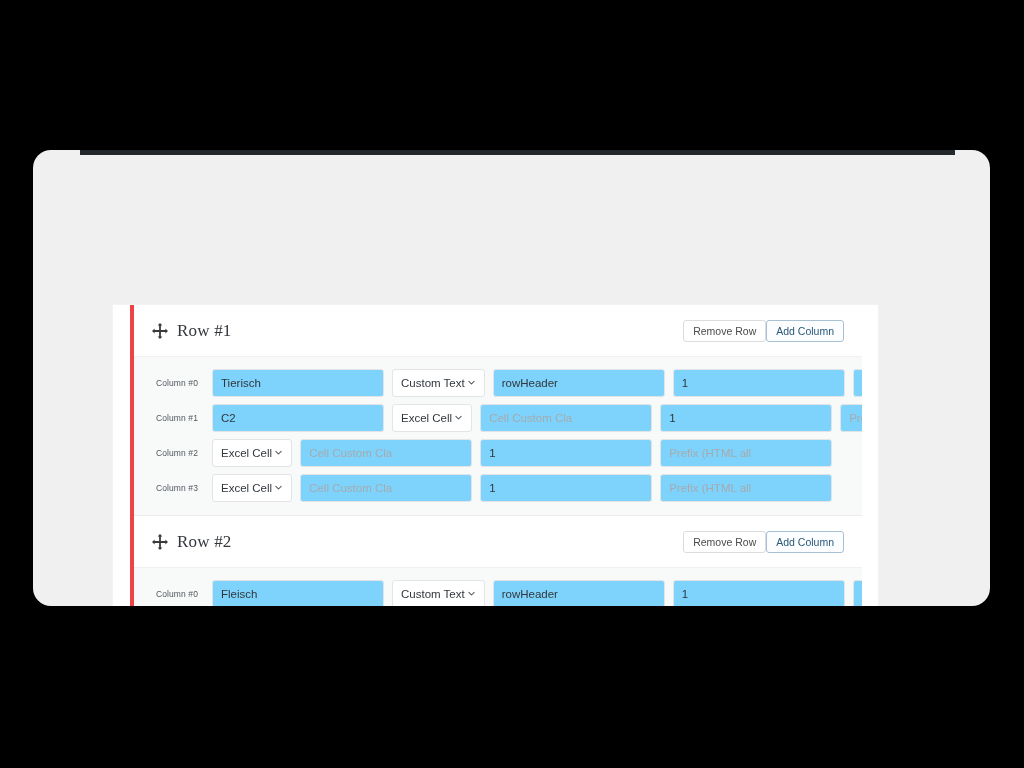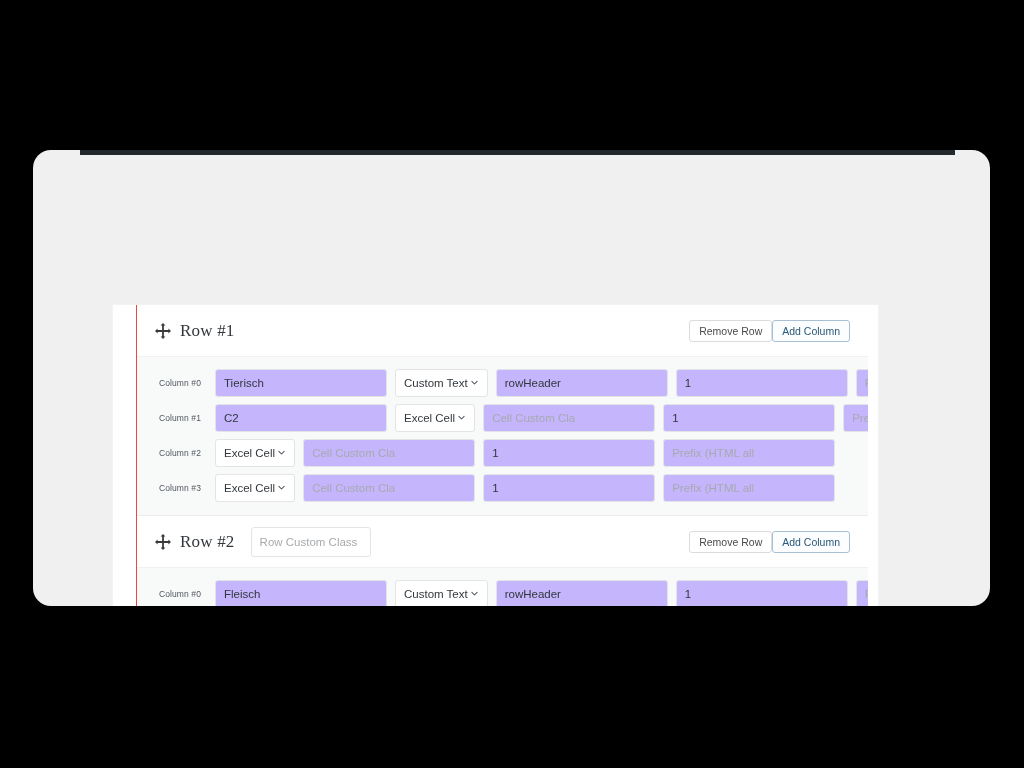--- a/index.html
+++ b/index.html
@@ -43,26 +43,26 @@
     width: 765px;
     height: 451px;
     background: #ffffff;
     overflow: hidden;
     box-shadow: 0 0 0 1px #f3f3f3;
   }
 
   
   #panel-scroll {
     position: absolute;
-    left: 23px;
+    left: 17px;
     top: 0px;
     width: 732px;
     height: 451px;
     background: #ffffff;
-    border-left: 1px solid #ef4444;
+    border-left: 4px solid #ef4444;
     overflow: hidden;
   }
 
   
   .row-block { background: #ffffff; }
 
   .row-header {
     position: relative;
     height: 52px;
     background: #ffffff;
@@ -154,21 +154,21 @@
     font-weight: normal;
     color: #50575e;
     letter-spacing: .1px;
     padding-right: 6px;
   }
 
   .fld {
     height: 28px;
     border: 1px solid #e2e4e7;
     border-radius: 3px;
-    background: #c4b5fd;
+    background: #7dd3fc;
     font-family: "Liberation Sans", sans-serif;
     font-size: 11.5px;
     color: #32373c;
     padding: 0 8px;
     outline: none;
   }
   .fld::placeholder { color: #a7aaad; }
 
   .fld-value  { flex: 0 0 78px; }
   .fld-class  { flex: 0 0 76px; }
@@ -282,21 +282,20 @@
             </div>
           </div>
           <div class="row-block">
             <div class="row-header">
               <span class="move-icon">
                 <svg viewBox="0 0 16 16" width="16" height="16" fill="currentColor">
                   <path d="M8 0 L10.4 2.6 H8.9 V7.1 H13.4 V5.6 L16 8 L13.4 10.4 V8.9 H8.9 V13.4 H10.4 L8 16 L5.6 13.4 H7.1 V8.9 H2.6 V10.4 L0 8 L2.6 5.6 V7.1 H7.1 V2.6 H5.6 Z"></path>
                 </svg>
               </span>
               <span class="row-title">Row #2</span>
-              <input class="row-class-input" type="text" placeholder="Row Custom Class" value="" style="">
               <div class="row-header-actions">
                 <button class="btn btn-secondary">Remove Row</button>
                 <button class="btn btn-primary">Add Column</button>
               </div>
             </div>
             <div class="cells-area">
               <div class="cell-row">
                 <div class="col-label">Column #0</div>
                 <input class="fld fld-value" type="text" value="Fleisch" style="">
                 <div class="sel">

